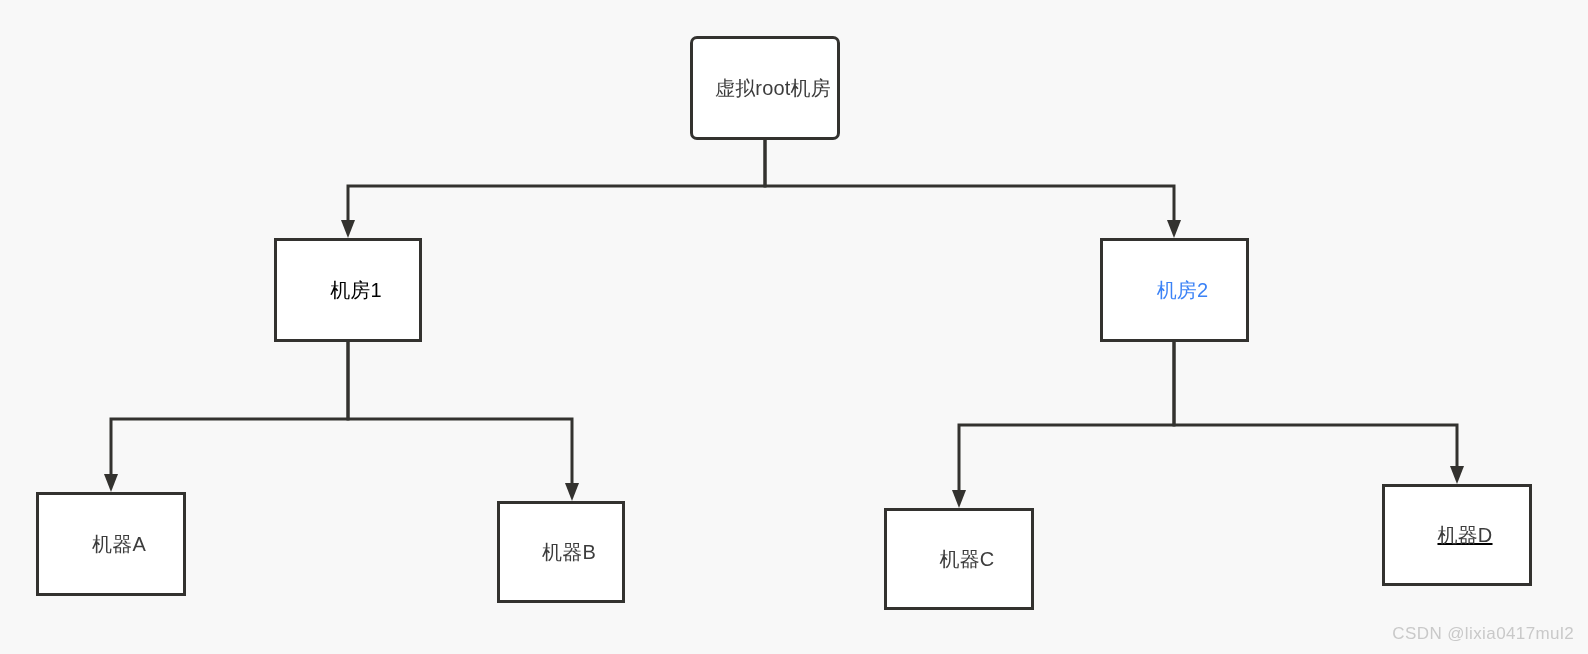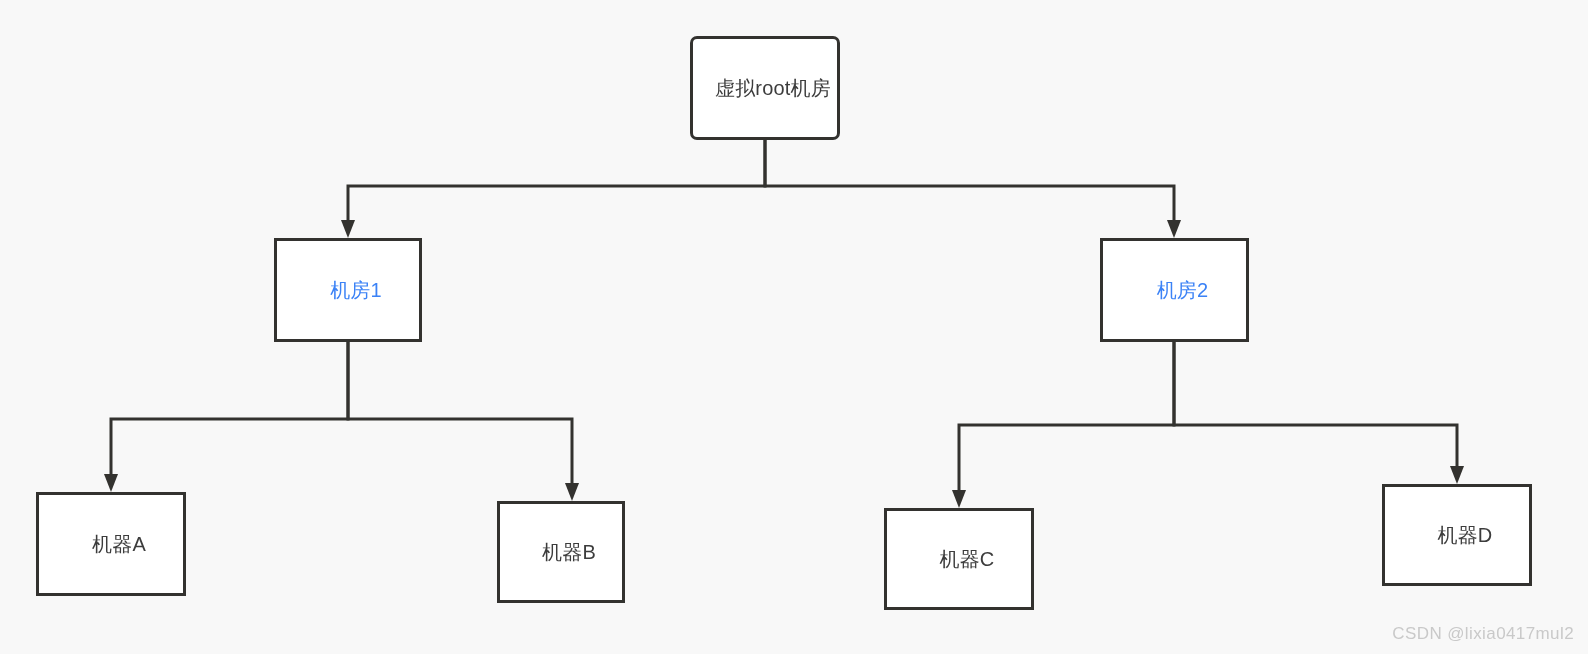--- a/index.html
+++ b/index.html
@@ -91,38 +91,38 @@
         <polyline points="1174,342 1174,425 1457,425 1457,466" fill="none" stroke="#33322f" stroke-width="3" stroke-linecap="butt" stroke-linejoin="miter"></polyline>
         <polygon points="1457,484 1450,466 1464,466" fill="#33322f"></polygon>
       </g>
     </svg>
 
   <div class="node rounded" id="node-root" style="left: 690px; top: 36px; width: 150px; height: 104px; border-color: rgb(51, 50, 47); border-width: 3px; background: rgb(255, 255, 255);">
     <span class="node-label" style="color: rgb(60, 60, 60);">虚拟root机房</span>
   </div>
 
   <div class="node" id="node-dc1" style="left: 274px; top: 238px; width: 148px; height: 104px; border-color: rgb(51, 50, 47); border-width: 3px; background: rgb(255, 255, 255);">
-    <span class="node-label" style="color: #3b82f6;">机房1</span>
+    <span class="node-label" style="color: #000000;">机房1</span>
   </div>
 
   <div class="node" id="node-dc2" style="left: 1100px; top: 238px; width: 149px; height: 104px; border-color: rgb(51, 50, 47); border-width: 3px; background: rgb(255, 255, 255);">
     <span class="node-label" style="color: #3b82f6;">机房2</span>
   </div>
 
   <div class="node" id="node-machineA" style="left: 36px; top: 492px; width: 150px; height: 104px; border-color: rgb(51, 50, 47); border-width: 3px; background: rgb(255, 255, 255);">
     <span class="node-label" style="color: rgb(60, 60, 60);">机器A</span>
   </div>
 
   <div class="node" id="node-machineB" style="left: 497px; top: 501px; width: 128px; height: 102px; border-color: rgb(51, 50, 47); border-width: 3px; background: rgb(255, 255, 255);">
     <span class="node-label" style="color: rgb(60, 60, 60);">机器B</span>
   </div>
 
   <div class="node" id="node-machineC" style="left: 884px; top: 508px; width: 150px; height: 102px; border-color: rgb(51, 50, 47); border-width: 3px; background: rgb(255, 255, 255);">
     <span class="node-label" style="color: rgb(60, 60, 60);">机器C</span>
   </div>
 
-  <div class="node" id="node-machineD" style="left: 1382px; top: 484px; width: 150px; height: 102px; border-color: rgb(51, 50, 47); border-width: 3px; background: rgb(255, 255, 255);">
+  <div class="node" id="node-machineD" style="left: 1382px; top: 484px; width: 150px; height: 102px; border-color: rgb(51, 50, 47); border-width: 3px; background: rgb(255, 255, 255); text-decoration: underline;">
     <span class="node-label" style="color: rgb(60, 60, 60);">机器D</span>
   </div>
 
   <div id="watermark" style="color: rgb(201, 201, 201);">CSDN @lixia0417mul2</div>
 
 </div>
 
 </body></html>

